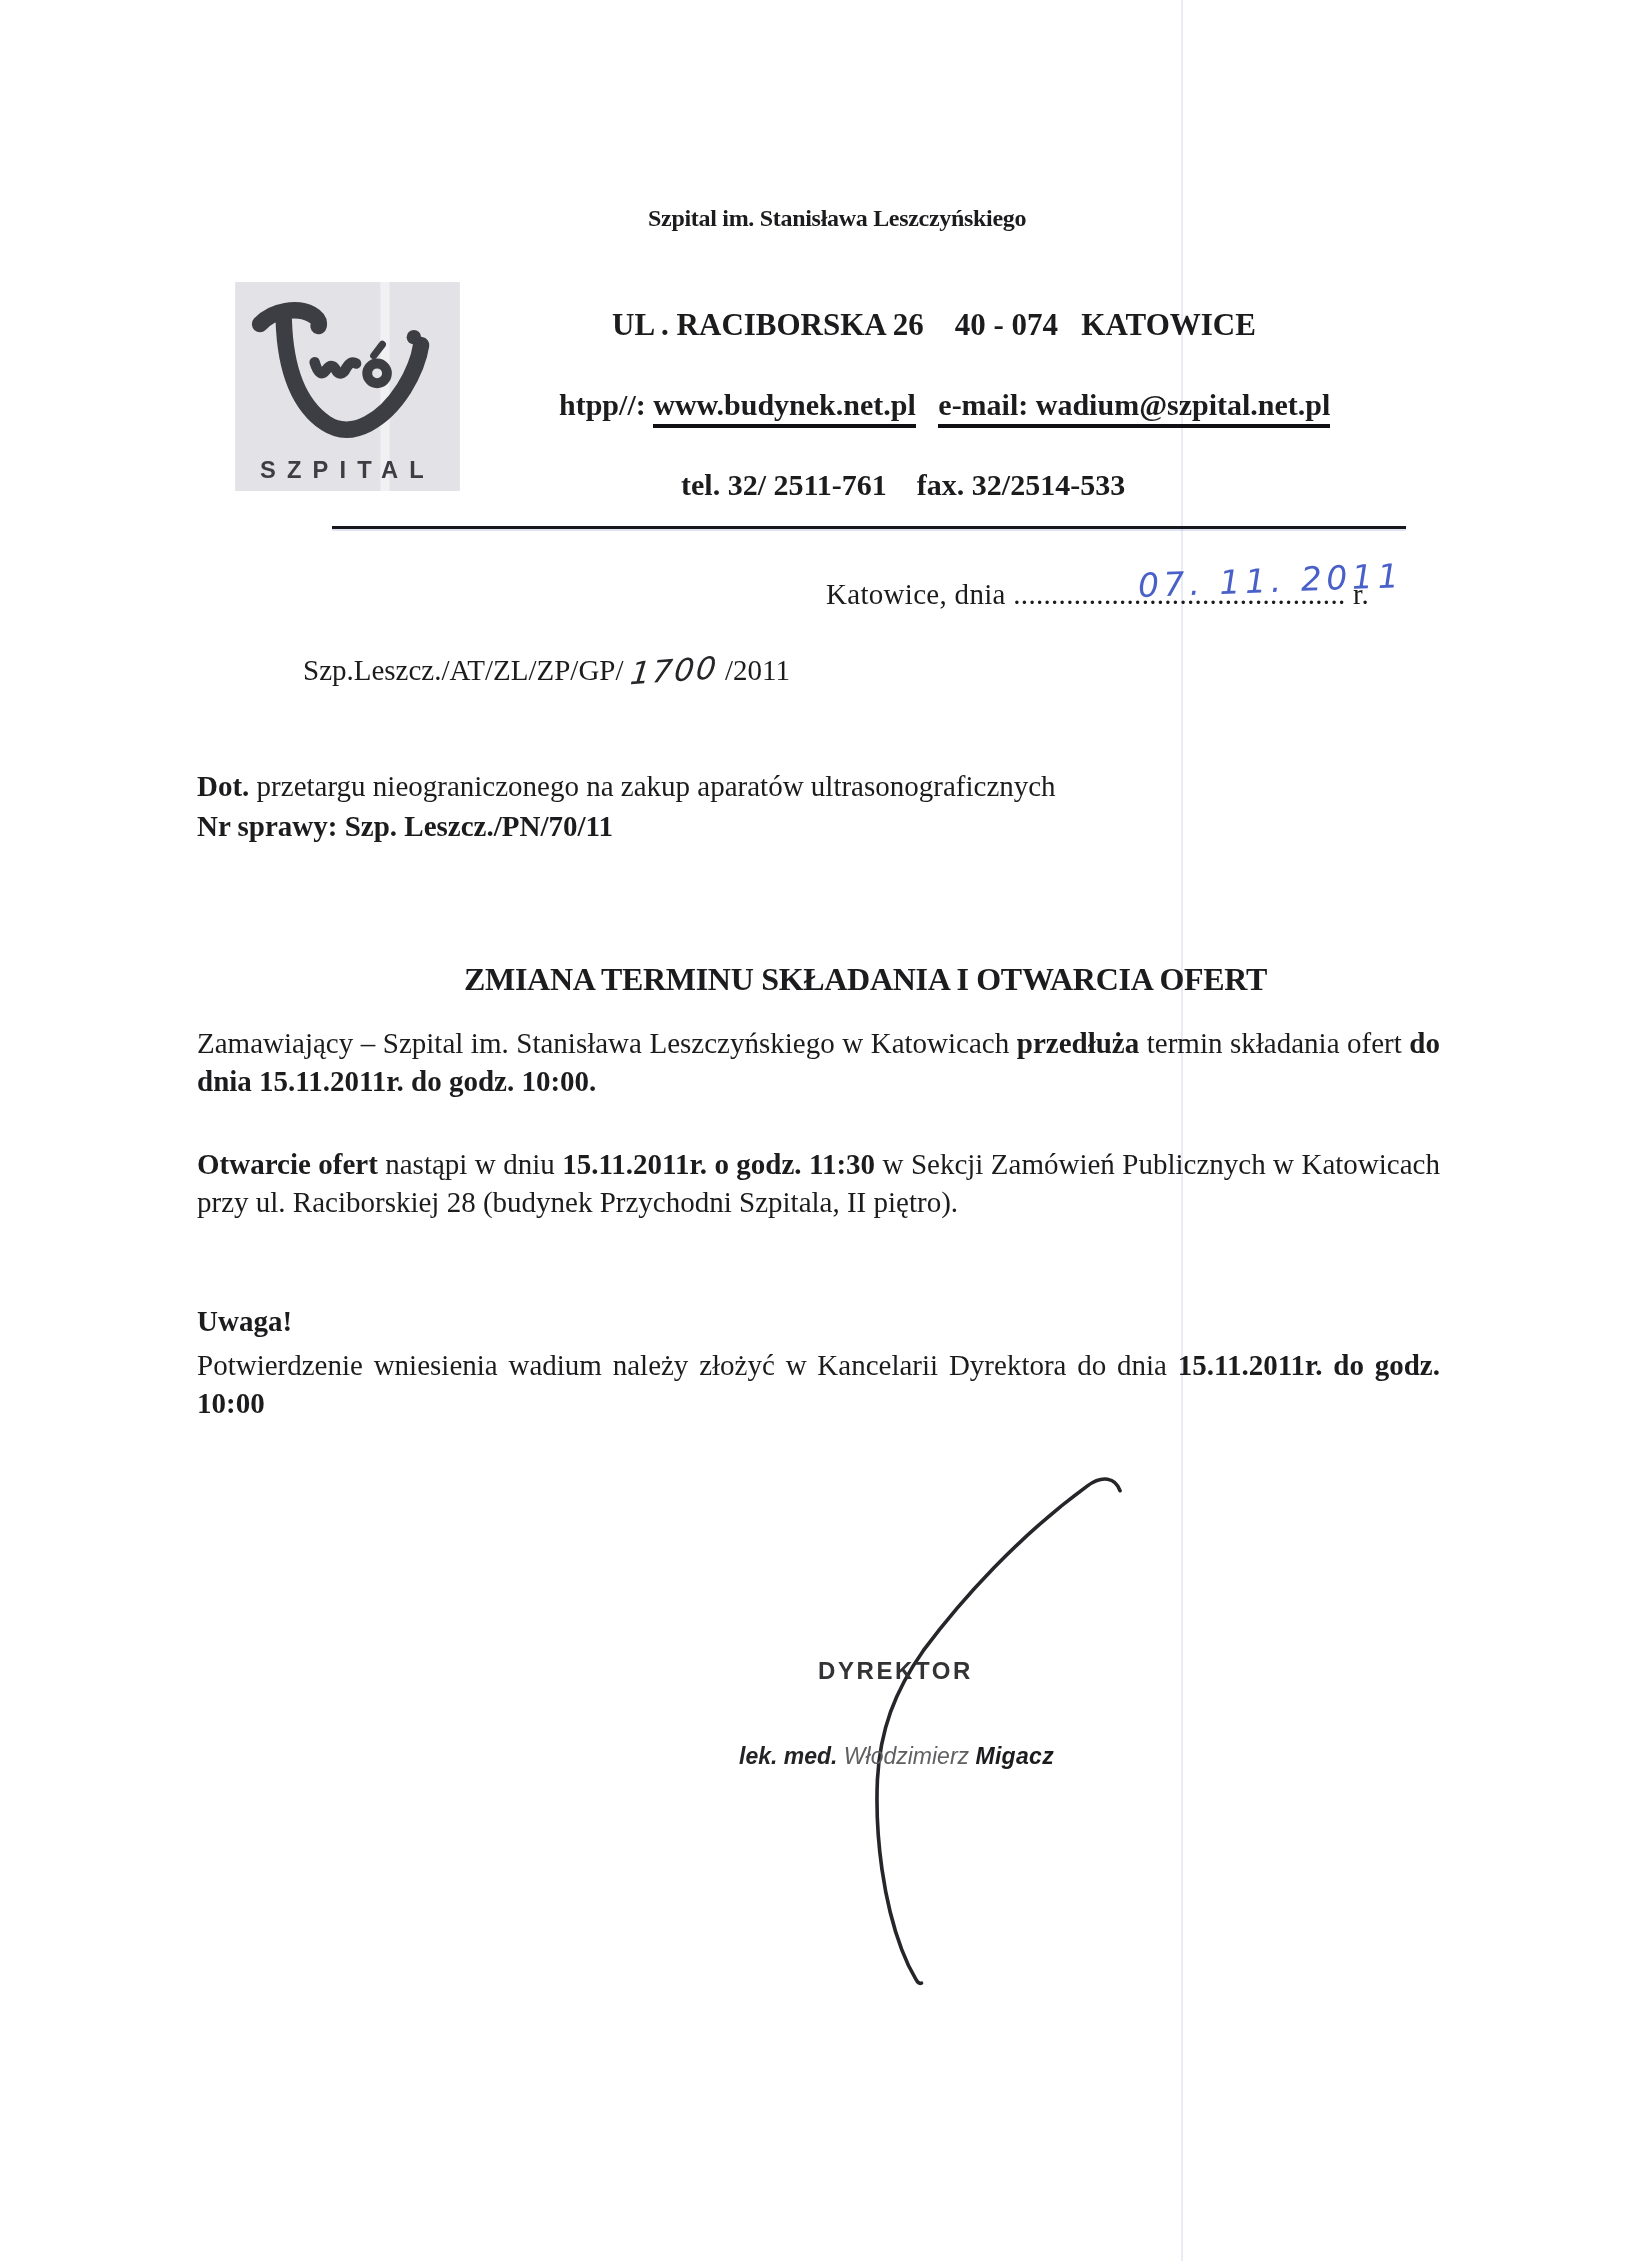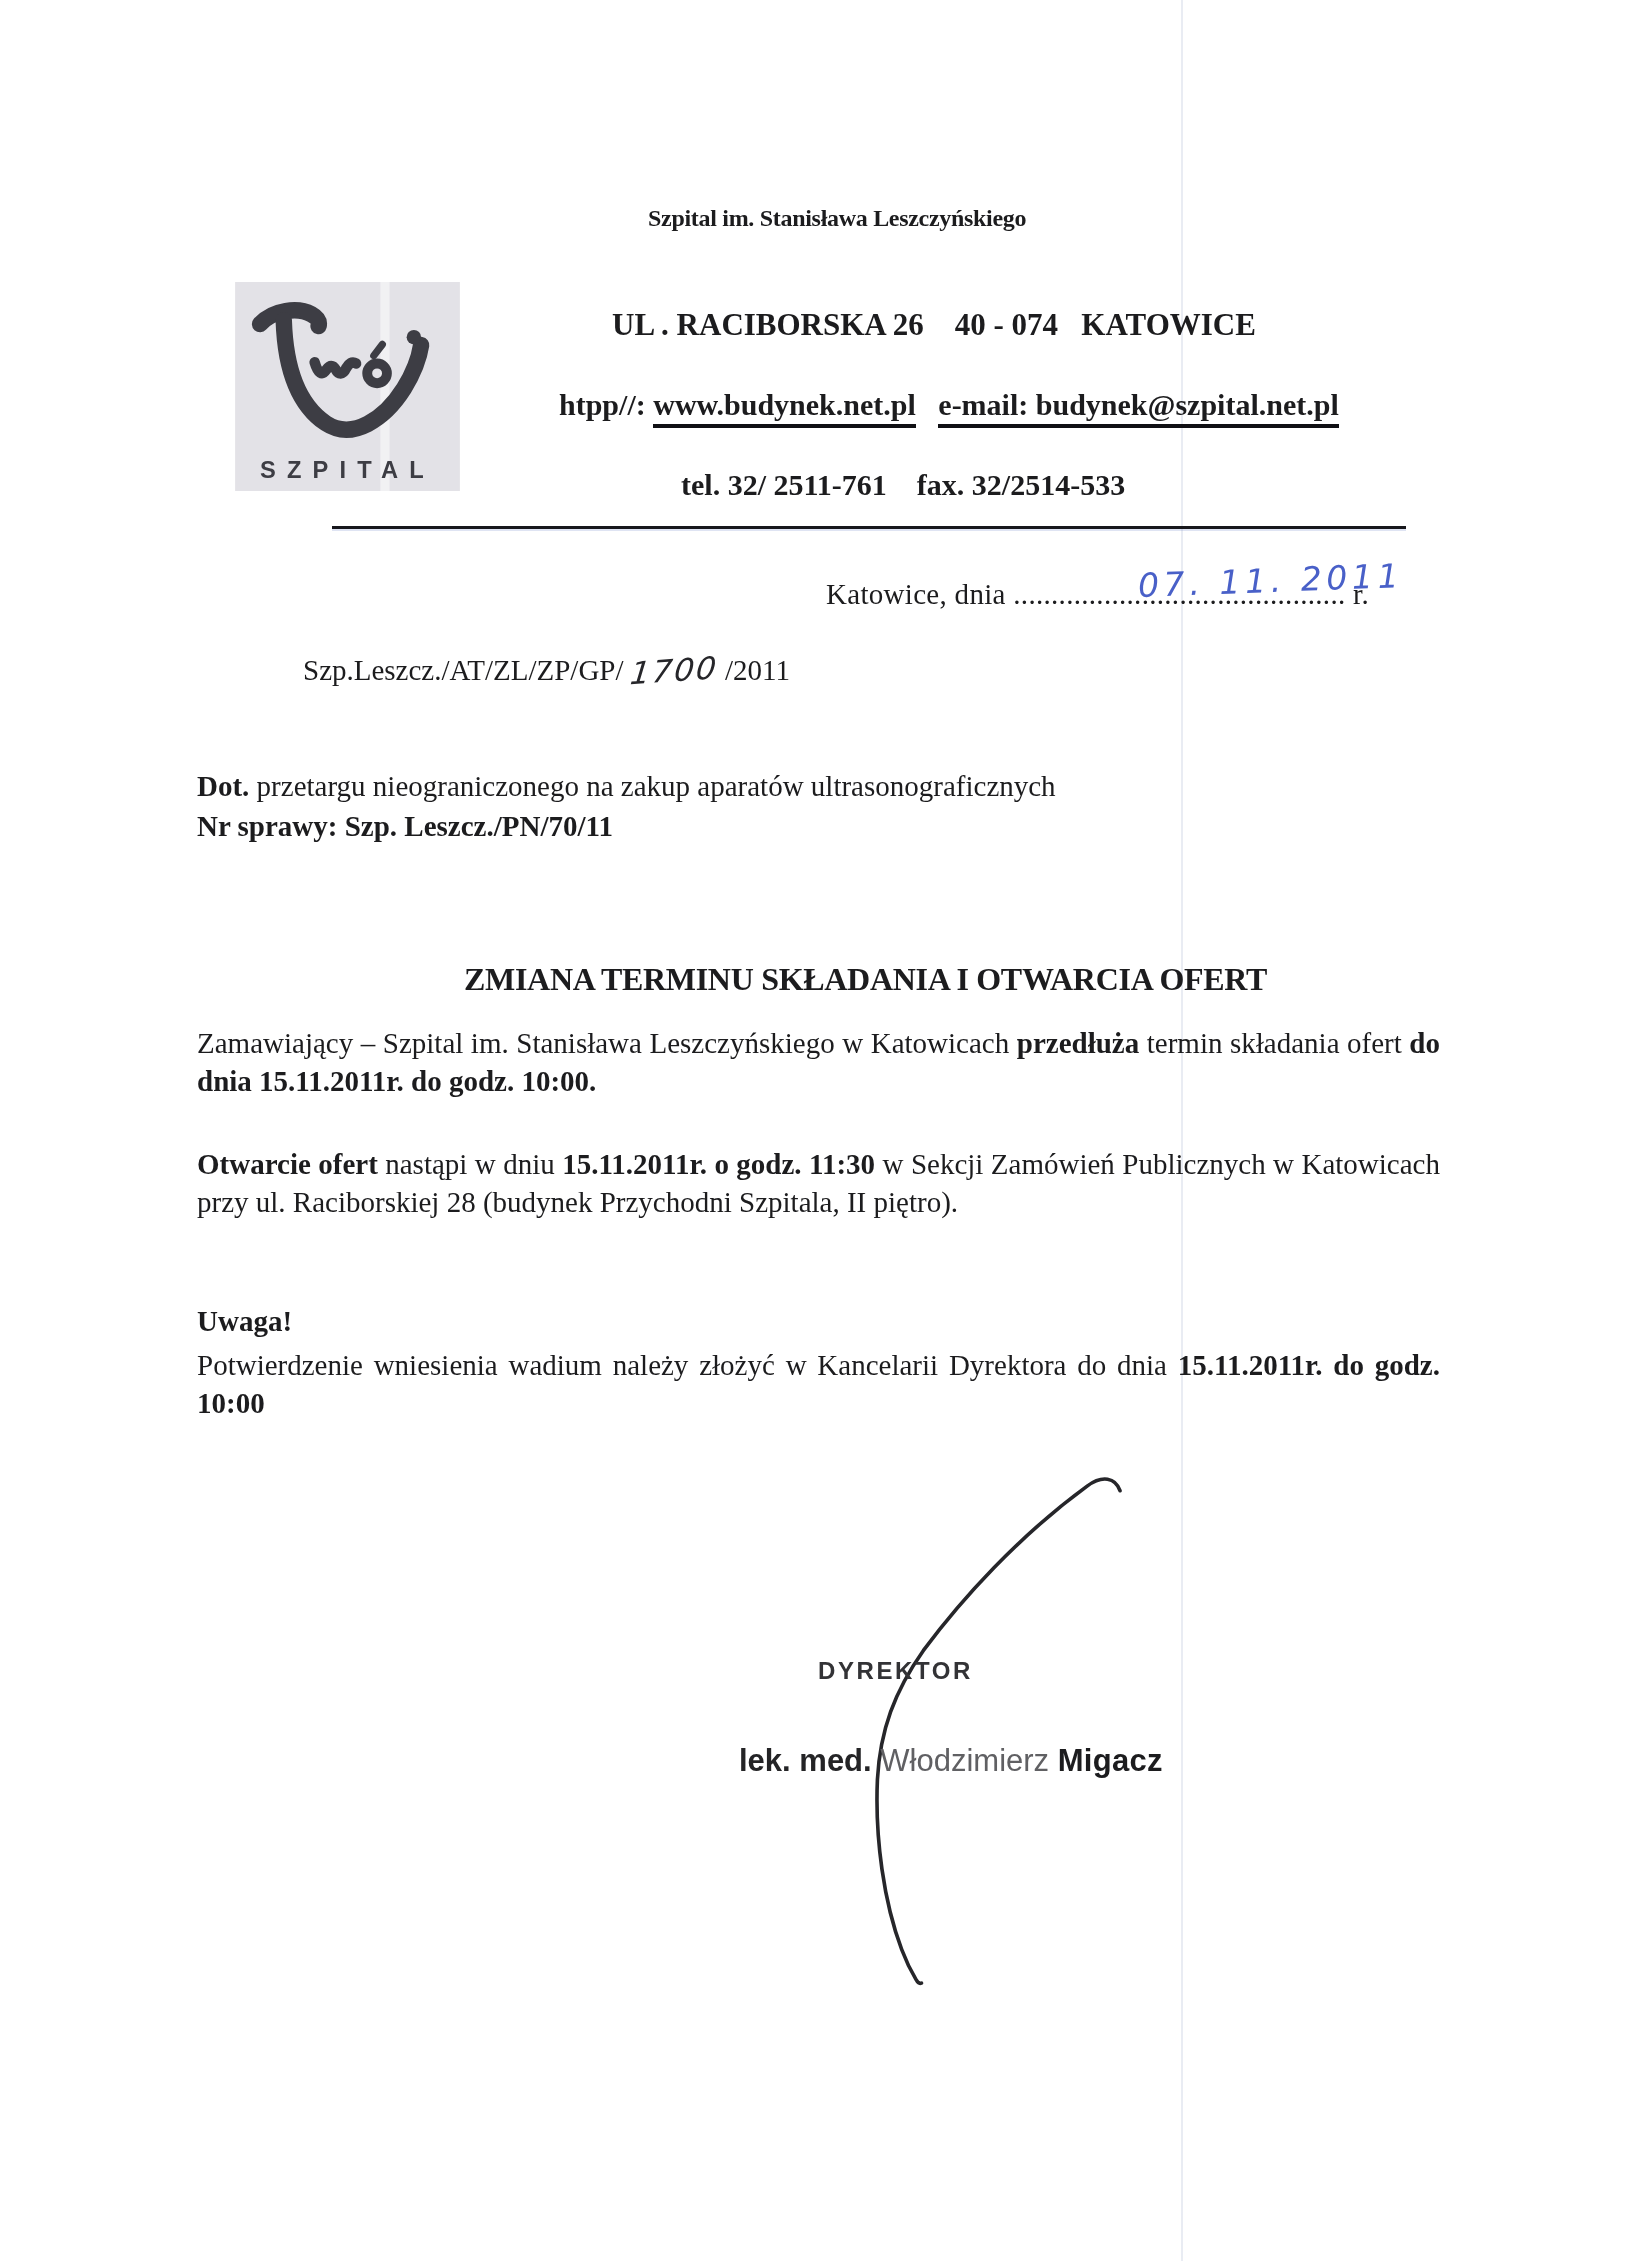--- a/index.html
+++ b/index.html
@@ -49,21 +49,21 @@
   
   .para{left:197px;width:1243px;font-size:29px;line-height:38px;text-align:justify;white-space:normal;}
   .p1{top:1024px;}
   .p2{top:1145px;}
   .notice-title{top:1305px;left:197px;font-size:29px;font-weight:bold;}
   .notice-body{top:1346px;}
   
   .sig-svg{top:1457px;left:813px;width:355px;height:546px;}
   .stamp{font-family:"Liberation Sans","DejaVu Sans",sans-serif;filter:blur(0.3px);}
   .stamp-title{top:1657px;left:818px;font-size:24px;font-weight:600;letter-spacing:2.6px;color:#333336;}
-  .stamp-name{top:1743px;left:739px;font-size:31px;color:#2a2a2c;}
+  .stamp-name{top:1743px;left:739px;font-size:23px;color:#2a2a2c;font-style:italic;}
   .stamp-name .n1{font-weight:700;color:#242426;}
   .stamp-name .n2{font-weight:400;color:#606063;}
   .stamp-name .n3{font-weight:700;color:#1c1c1e;letter-spacing:0.3px;}
 </style>
 </head>
 <body>
 
 <div class="page">
 
   <div class="scanline"></div>
@@ -79,21 +79,21 @@
       <path d="M 121,122 C 126,139 132,143 139,133 C 144,126 149,126 153,133 C 157,141 164,142 169,131 C 173,124 178,120 184,124"></path>
       <circle cx="216" cy="139" r="15" stroke-width="15"></circle>
       <path d="M 211,112 L 224,95" stroke-width="11"></path>
     </g>
     <circle cx="272" cy="84" r="11" fill="#3d3d44"></circle>
     <text x="171" y="298" text-anchor="middle" font-family="Liberation Sans, DejaVu Sans, sans-serif" font-size="36" font-weight="bold" letter-spacing="17" fill="#3d3d44">SZPITAL</text>
   </svg>
 
   <div class="abs org-name">Szpital im. Stanisława Leszczyńskiego</div>
   <div class="abs addr">UL . RACIBORSKA 26    40 - 074   KATOWICE</div>
-  <div class="abs links"><span>htpp//: </span><span class="u">www.budynek.net.pl</span><span>   </span><span class="u">e-mail: budynek@szpital.net.pl</span></div>
+  <div class="abs links"><span>htpp//: </span><span class="u">www.budynek.net.pl</span><span>   </span><span class="u">e-mail: wadium@szpital.net.pl</span></div>
   <div class="abs tel">tel. 32/ 2511-761    fax. 32/2514-533</div>
   <div class="abs rule"></div>
 
   <div class="abs dateline"><span>Katowice, dnia </span><span>............................................</span><span> r.</span></div>
   <div class="abs hand-date" style="color:#3a53c4">07. 11. 2011</div>
 
   <div class="abs refline"><span>Szp.Leszcz./AT/ZL/ZP/GP/ </span><span class="hand-ref">1700</span><span> /2011</span></div>
 
   <div class="abs subject"><span class="b">Dot.</span><span> przetargu nieograniczonego na zakup aparatów ultrasonograficznych</span></div>
   <div class="abs case-no">Nr sprawy: Szp. Leszcz./PN/70/11</div>

